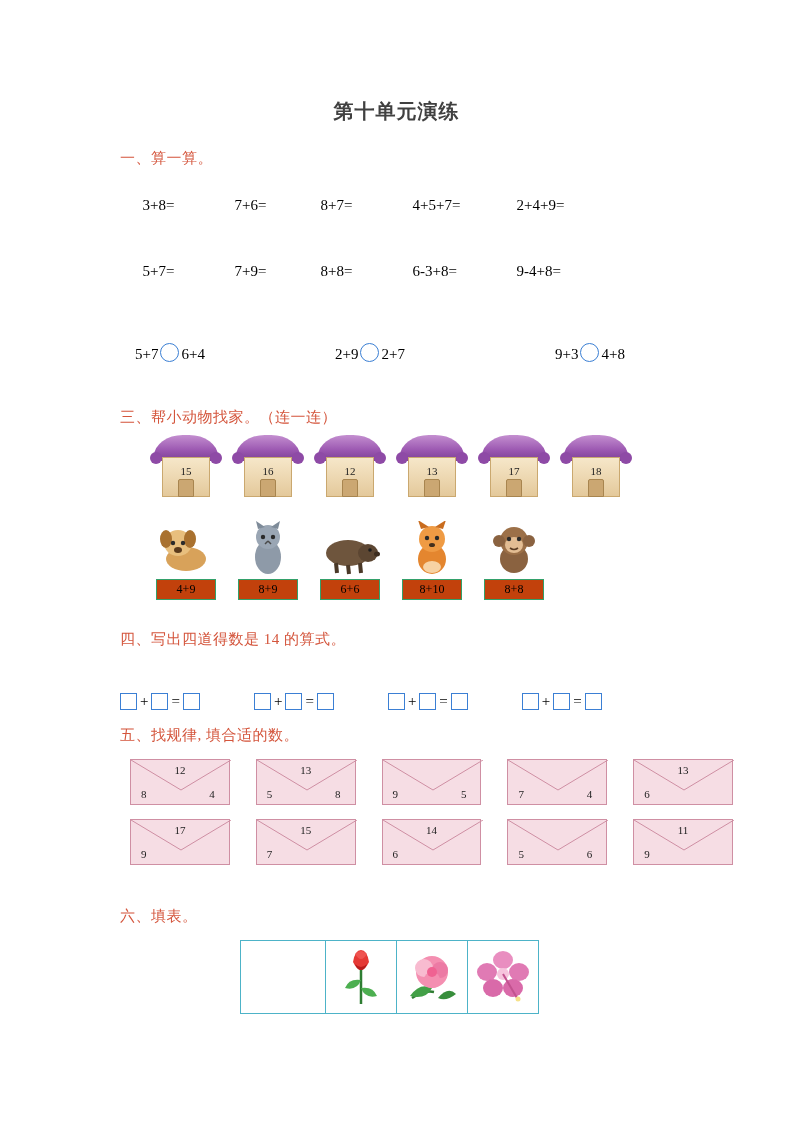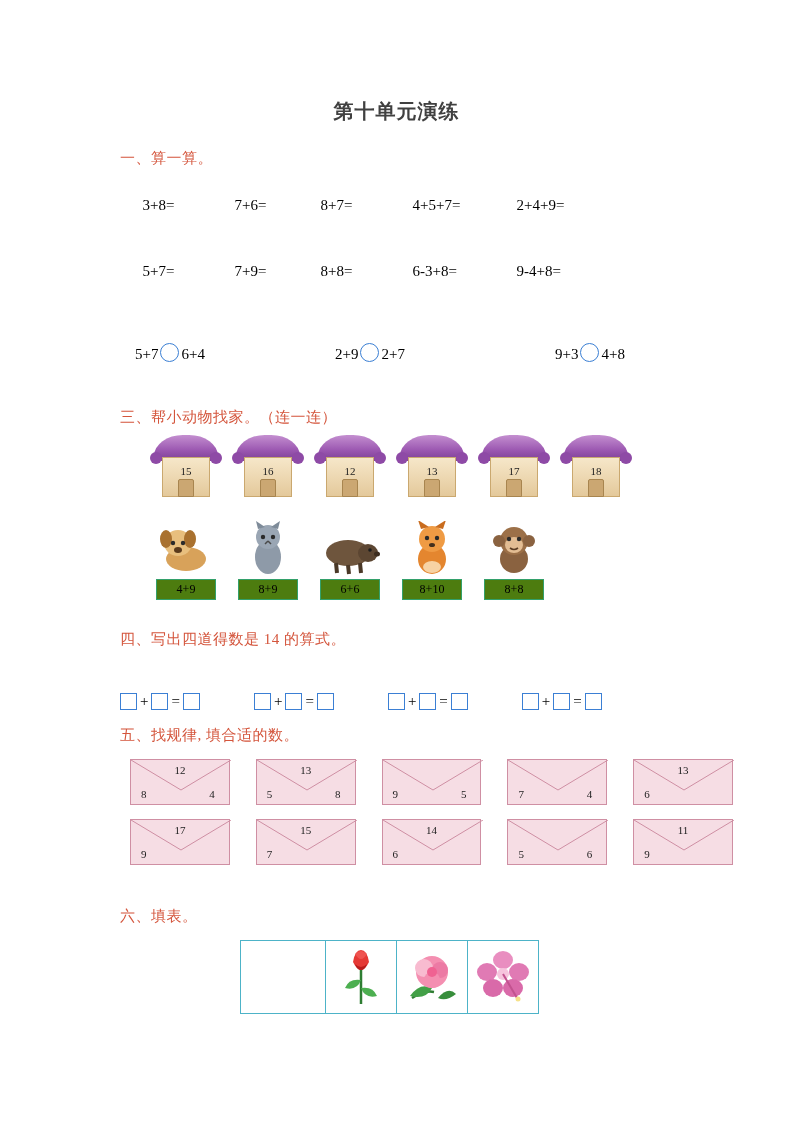--- a/index.html
+++ b/index.html
@@ -143,21 +143,21 @@
     width: 60px;
     text-align: center;
   }
   .animal-art {
     height: 54px;
     position: relative;
   }
   .animal-label {
     margin-top: 4px;
     border: 1px solid #33a06a;
-    background: #4d7c0f;
+    background: #c2410c;
     font-size: 12px;
     padding: 2px 12px;
   }
 
   .sec4-head { padding-top: 30px; padding-left: 60px; }
   .boxes-row {
     padding-top: 44px;
     padding-left: 60px;
     display: flex;
     gap: 54px;

